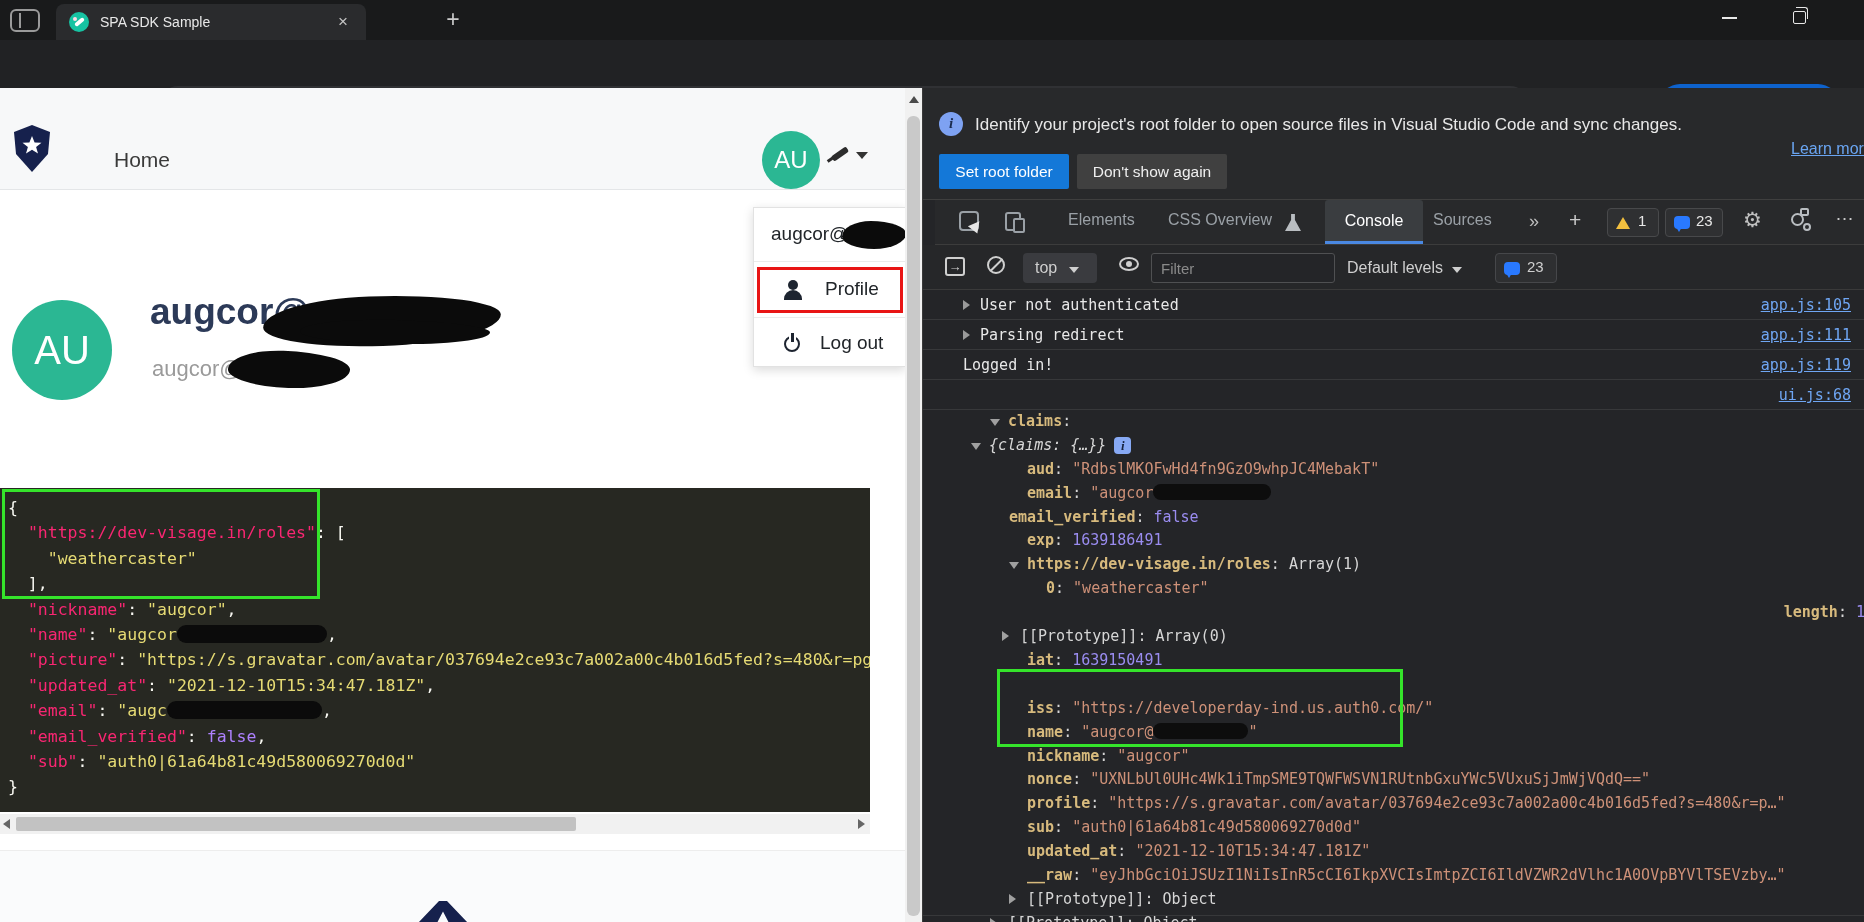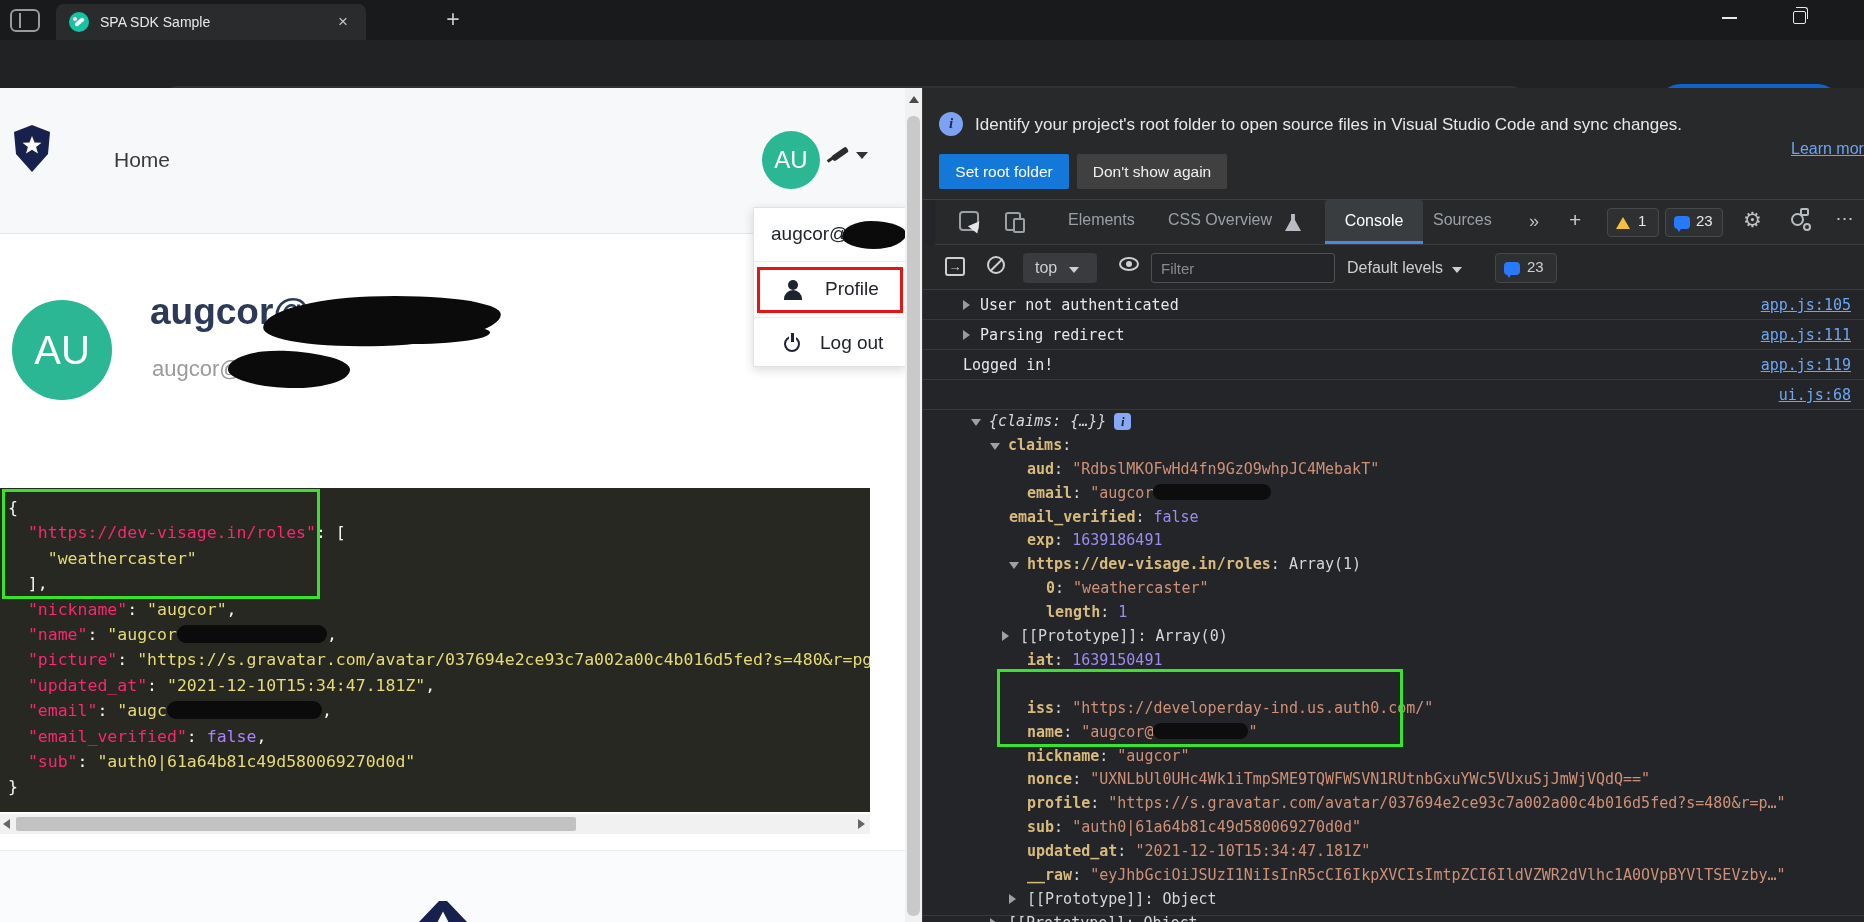--- a/index.html
+++ b/index.html
@@ -36,21 +36,21 @@
   .star{font-size:19px;color:#c9c9c9;}
   #inprivate{left:1660px;top:44px;width:178px;height:40px;background:#0e62cc;border-radius:20px;color:#fff;}
   #inprivate .lbl{left:18px;top:10px;font-size:16px;}
   #inprivate .av{left:142px;top:4px;width:32px;height:32px;border-radius:50%;background:#3c3c3c;overflow:hidden;}
   #inprivate .av b{position:absolute;left:10px;top:6px;width:12px;height:12px;border-radius:50%;background:#a9a9a9;}
   #inprivate .av u{position:absolute;left:5px;top:19px;width:22px;height:14px;border-radius:50%;background:#a9a9a9;}
   .edge-dots{left:1846px;top:52px;font-size:18px;color:#d0d0d0;letter-spacing:1px;}
 
   
   #page{left:0;top:88px;width:905px;height:834px;background:#fff;overflow:hidden;}
-  #navbar{position:absolute;left:0;top:0;width:905px;height:146px;background:#f7f8f9;border-bottom:1px solid #e4e6e8;}
+  #navbar{position:absolute;left:0;top:0;width:905px;height:102px;background:#f7f8f9;border-bottom:1px solid #e4e6e8;}
   .home{left:114px;top:60px;font-size:21px;color:#3a3a3a;}
   .avatar{border-radius:50%;background:#2bb793;color:#fff;text-align:center;}
   #nav-avatar{left:762px;top:43px;width:58px;height:58px;font-size:24px;line-height:58px;}
   .pen{left:829px;top:55px;width:22px;height:22px;}
   .pen b{position:absolute;left:2px;top:8px;width:18px;height:6px;background:#2c2c2c;border-radius:2px;transform:rotate(-35deg);}
   .pen u{position:absolute;left:-2px;top:15px;width:7px;height:3px;background:#2c2c2c;transform:rotate(-35deg);}
   .caret{width:0;height:0;border-left:6px solid transparent;border-right:6px solid transparent;border-top:7px solid #333;}
   #nav-caret{left:856px;top:64px;}
 
   #menu{left:753px;top:119px;width:153px;height:160px;background:#fff;border:1px solid #e2e2e2;
@@ -352,29 +352,29 @@
     </div>
 
     <div class="abs" id="cmessages">
       <div id="msgrows">
           <div class="crow"><a class="srclink">app.js:105</a><span class="tri"></span><span>User not authenticated</span></div>
           <div class="crow"><a class="srclink">app.js:111</a><span class="tri"></span><span>Parsing redirect</span></div>
           <div class="crow"><a class="srclink">app.js:119</a><span>Logged in!</span></div>
           <div class="crow"><a class="srclink">ui.js:68</a><span></span></div>
         </div>
       <div id="tree">
+          <div class="trow" style="padding-left: 67px;"><span class="slot"><span class="tri-d"></span></span><span class="t-key">claims</span><span class="t-pl">:</span></div>
           <div class="trow" style="padding-left: 48px;"><span class="slot"><span class="tri-d"></span></span><span class="t-prev">{claims: {…}}</span><span class="ibadge">i</span></div>
-          <div class="trow" style="padding-left: 67px;"><span class="slot"><span class="tri-d"></span></span><span class="t-key">claims</span><span class="t-pl">:</span></div>
           <div class="trow" style="padding-left: 86px;"><span class="slot"></span><span class="t-key">aud</span><span class="t-pl">: </span><span class="t-str">"RdbslMKOFwHd4fn9GzO9whpJC4MebakT"</span></div>
           <div class="trow" style="padding-left: 86px;"><span class="slot"></span><span class="t-key">email</span><span class="t-pl">: </span><span class="t-str">"augcor</span><span class="dblob" style="width: 118px;"></span></div>
           <div class="trow" style="padding-left: 68px;"><span class="slot"></span><span class="t-key">email_verified</span><span class="t-pl">: </span><span class="t-num">false</span></div>
           <div class="trow" style="padding-left: 86px;"><span class="slot"></span><span class="t-key">exp</span><span class="t-pl">: </span><span class="t-num">1639186491</span></div>
           <div class="trow" style="padding-left: 86px;"><span class="slot"><span class="tri-d"></span></span><span class="t-key">https://dev-visage.in/roles</span><span class="t-pl">: </span><span class="t-pl">Array(1)</span></div>
           <div class="trow" style="padding-left: 105px;"><span class="slot"></span><span class="t-key">0</span><span class="t-pl">: </span><span class="t-str">"weathercaster"</span></div>
-          <div class="trow" style="padding-left: 105px;"><span class="slot"></span><span class="t-key">length</span><span class="t-pl">: </span><span class="t-num">1</span></div>
+          <div class="trow" style="padding-left: 105px; text-align: right;"><span class="slot"></span><span class="t-key">length</span><span class="t-pl">: </span><span class="t-num">1</span></div>
           <div class="trow" style="padding-left: 79px;"><span class="slot"><span class="tri-r"></span></span><span class="t-pl">[[Prototype]]</span><span class="t-pl">: </span><span class="t-pl">Array(0)</span></div>
           <div class="trow" style="padding-left: 86px;"><span class="slot"></span><span class="t-key">iat</span><span class="t-pl">: </span><span class="t-num">1639150491</span></div>
           <div class="trow" style="padding-left: 86px; margin-top: 24px;"><span class="slot"></span><span class="t-key">iss</span><span class="t-pl">: </span><span class="t-str">"https://developerday-ind.us.auth0.com/"</span></div>
           <div class="trow" style="padding-left: 86px;"><span class="slot"></span><span class="t-key">name</span><span class="t-pl">: </span><span class="t-str">"augcor@</span><span class="dblob" style="width: 95px;"></span><span class="t-str">"</span></div>
           <div class="trow" style="padding-left: 86px;"><span class="slot"></span><span class="t-key">nickname</span><span class="t-pl">: </span><span class="t-str">"augcor"</span></div>
           <div class="trow" style="padding-left: 86px;"><span class="slot"></span><span class="t-key">nonce</span><span class="t-pl">: </span><span class="t-str">"UXNLbUl0UHc4Wk1iTmpSME9TQWFWSVN1RUtnbGxuYWc5VUxuSjJmWjVQdQ=="</span></div>
           <div class="trow" style="padding-left: 86px;"><span class="slot"></span><span class="t-key">profile</span><span class="t-pl">: </span><span class="t-str">"https://s.gravatar.com/avatar/037694e2ce93c7a002a00c4b016d5fed?s=480&amp;r=p…"</span></div>
           <div class="trow" style="padding-left: 86px;"><span class="slot"></span><span class="t-key">sub</span><span class="t-pl">: </span><span class="t-str">"auth0|61a64b81c49d580069270d0d"</span></div>
           <div class="trow" style="padding-left: 86px;"><span class="slot"></span><span class="t-key">updated_at</span><span class="t-pl">: </span><span class="t-str">"2021-12-10T15:34:47.181Z"</span></div>
           <div class="trow" style="padding-left: 86px;"><span class="slot"></span><span class="t-key">__raw</span><span class="t-pl">: </span><span class="t-str">"eyJhbGciOiJSUzI1NiIsInR5cCI6IkpXVCIsImtpZCI6IldVZWR2dVlhc1A0OVpBYVlTSEVzby…"</span></div>

